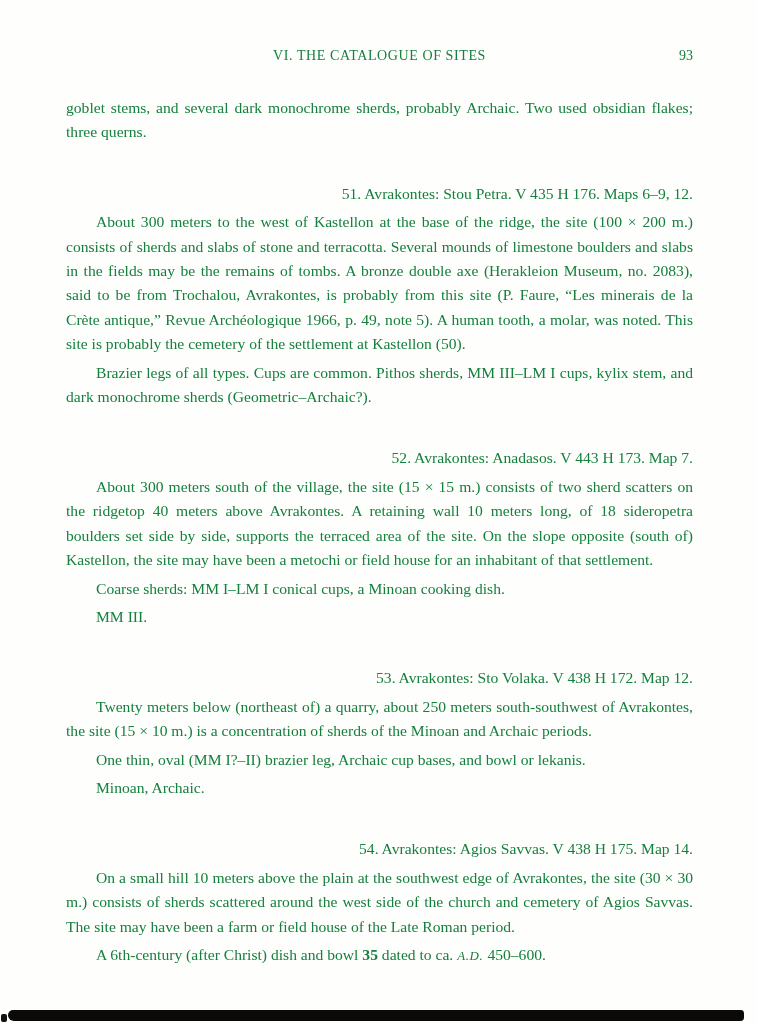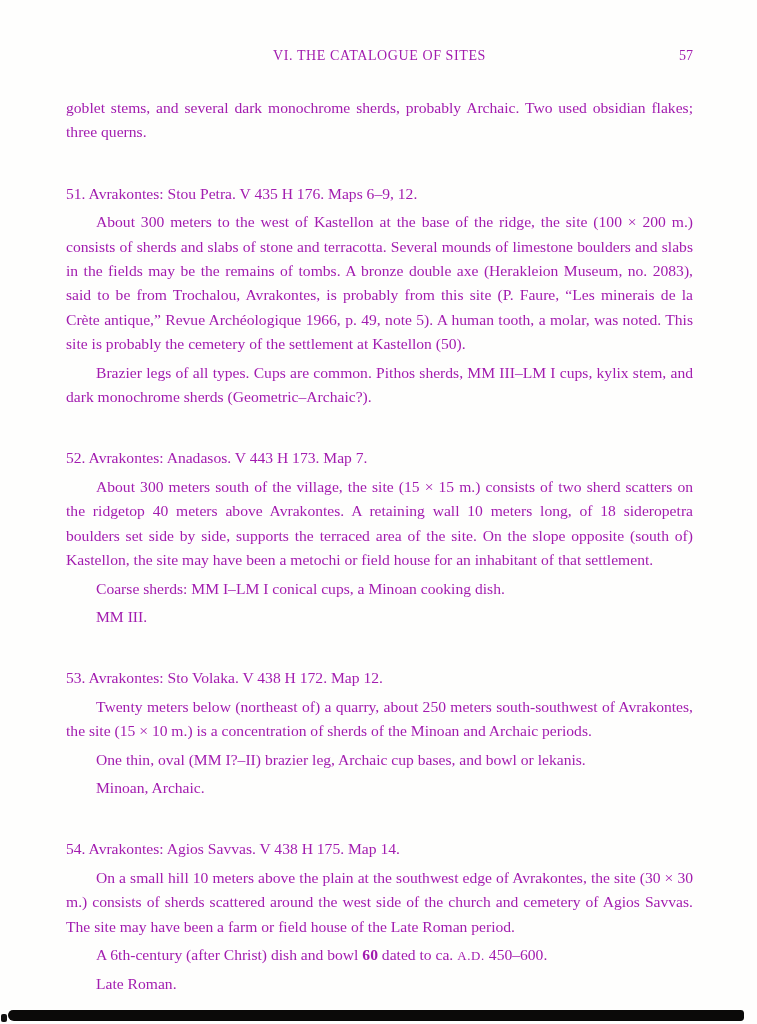--- a/index.html
+++ b/index.html
@@ -4,21 +4,21 @@
 <style>
   * { box-sizing: border-box; }
   html, body { margin: 0; padding: 0; background: #ffffff; }
 
   .page {
     position: relative;
     width: 757px;
     height: 1024px;
     margin: 0 auto;
     background: #fefefd;
-    color: #a21caf;
+    color: #15803d;
     font-family: "Liberation Serif", "DejaVu Serif", serif;
     font-size: 15.6px;
     line-height: 24.4px;
     overflow: hidden;
   }
 
   .inner { padding: 47px 60px 0 62px; }
 
   .running-header {
     position: relative;
@@ -30,28 +30,28 @@
   }
   .running-header .pageno {
     position: absolute;
     right: 4px;
     top: 0;
     letter-spacing: 0;
   }
 
   p { margin: 4px; text-align: justify; }
   p.indent { text-indent: 30px; }
-  p.heading { text-align: left; }
+  p.heading { text-align: right; }
 
   .entry { margin-top: 37px; }
   .intro { margin-top: 0; }
 
   .italic { }
   .bold { font-weight: bold; }
-  .smallcaps { font-size: 0.83em; letter-spacing: 0.05em; }
+  .smallcaps { font-size: 0.83em; letter-spacing: 0.05em; font-style: italic; }
 
   .scan-bar {
     position: absolute;
     left: 8px;
     right: 13px;
     bottom: 3px;
     height: 11px;
     background: #0b0a09;
     border-radius: 6px 4px 4px 7px;
   }
@@ -66,21 +66,21 @@
   }
 </style>
 </head>
 <body>
 
 <div class="page">
   <div class="inner">
 
     <div class="running-header">
       <span>VI. THE CATALOGUE OF SITES</span>
-      <span class="pageno">57</span>
+      <span class="pageno">93</span>
     </div>
 
     <section class="intro">
       <p>goblet stems, and several dark monochrome sherds, probably Archaic. Two used obsidian flakes; three querns.</p>
     </section>
 
     <section class="entry">
       <p class="heading">51. Avrakontes: Stou Petra. V 435 H 176. Maps 6–9, 12.</p>
       <p class="indent"><span>About 300 meters to the west of Kastellon at the base of the ridge, the site (100 × 200 m.) consists of sherds and slabs of stone and terracotta. Several mounds of limestone boulders and slabs in the fields may be the remains of tombs. A bronze double axe (Herakleion Museum, no. 2083), said to be from Trochalou, Avrakontes, is probably from this site (P. Faure, “Les minerais de la Crète antique,” </span><span class="italic">Revue Archéologique</span><span> 1966, p. 49, note 5). A human tooth, a molar, was noted. This site is probably the cemetery of the settlement at Kastellon (50).</span></p>
       <p class="indent">Brazier legs of all types. Cups are common. Pithos sherds, MM III–LM I cups, kylix stem, and dark monochrome sherds (Geometric–Archaic?).</p>
@@ -96,21 +96,20 @@
     <section class="entry">
       <p class="heading">53. Avrakontes: Sto Volaka. V 438 H 172. Map 12.</p>
       <p class="indent">Twenty meters below (northeast of) a quarry, about 250 meters south-southwest of Avrakontes, the site (15 × 10 m.) is a concentration of sherds of the Minoan and Archaic periods.</p>
       <p class="indent">One thin, oval (MM I?–II) brazier leg, Archaic cup bases, and bowl or lekanis.</p>
       <p class="indent">Minoan, Archaic.</p>
     </section>
 
     <section class="entry">
       <p class="heading">54. Avrakontes: Agios Savvas. V 438 H 175. Map 14.</p>
       <p class="indent">On a small hill 10 meters above the plain at the southwest edge of Avrakontes, the site (30 × 30 m.) consists of sherds scattered around the west side of the church and cemetery of Agios Savvas. The site may have been a farm or field house of the Late Roman period.</p>
-      <p class="indent"><span>A 6th-century (after Christ) dish and bowl </span><span class="bold">60</span><span> dated to </span><span class="italic">ca.</span><span> </span><span class="smallcaps">A.D.</span><span> 450–600.</span></p>
-      <p class="indent">Late Roman.</p>
+      <p class="indent"><span>A 6th-century (after Christ) dish and bowl </span><span class="bold">35</span><span> dated to </span><span class="italic">ca.</span><span> </span><span class="smallcaps">A.D.</span><span> 450–600.</span></p>
     </section>
 
   </div>
 
   <div class="scan-speck"></div>
   <div class="scan-bar"></div>
 </div>
 
 </body></html>

